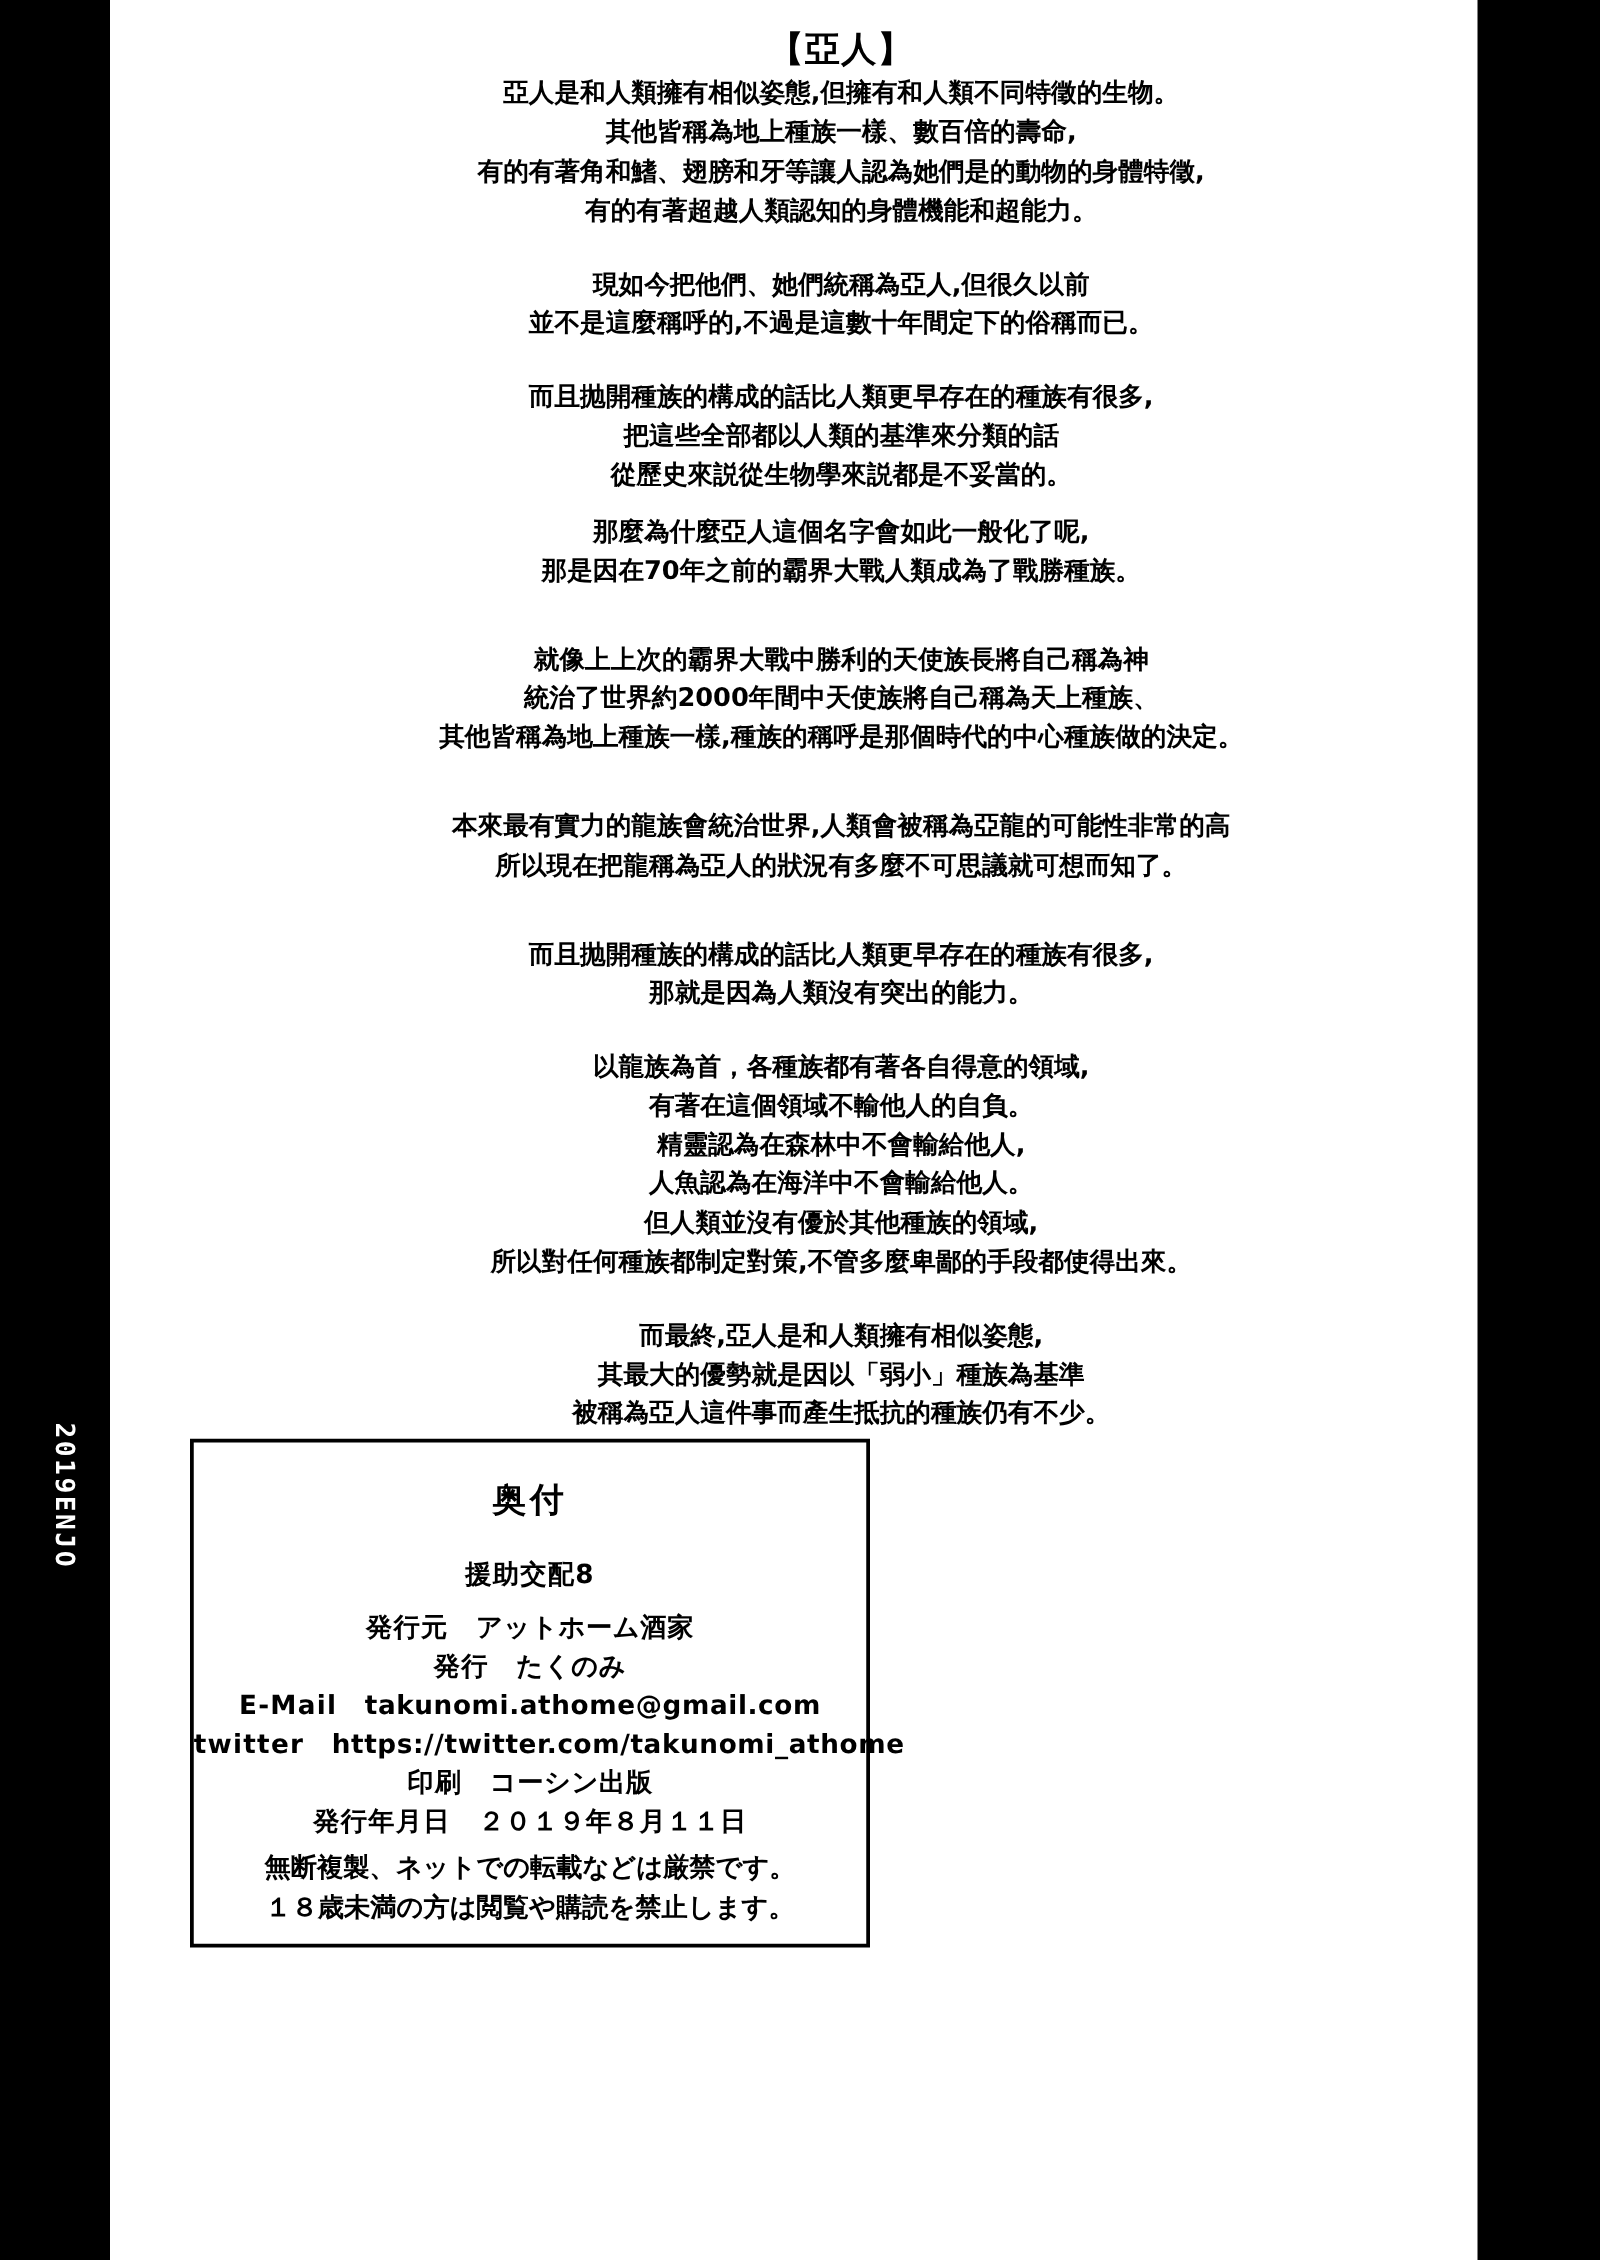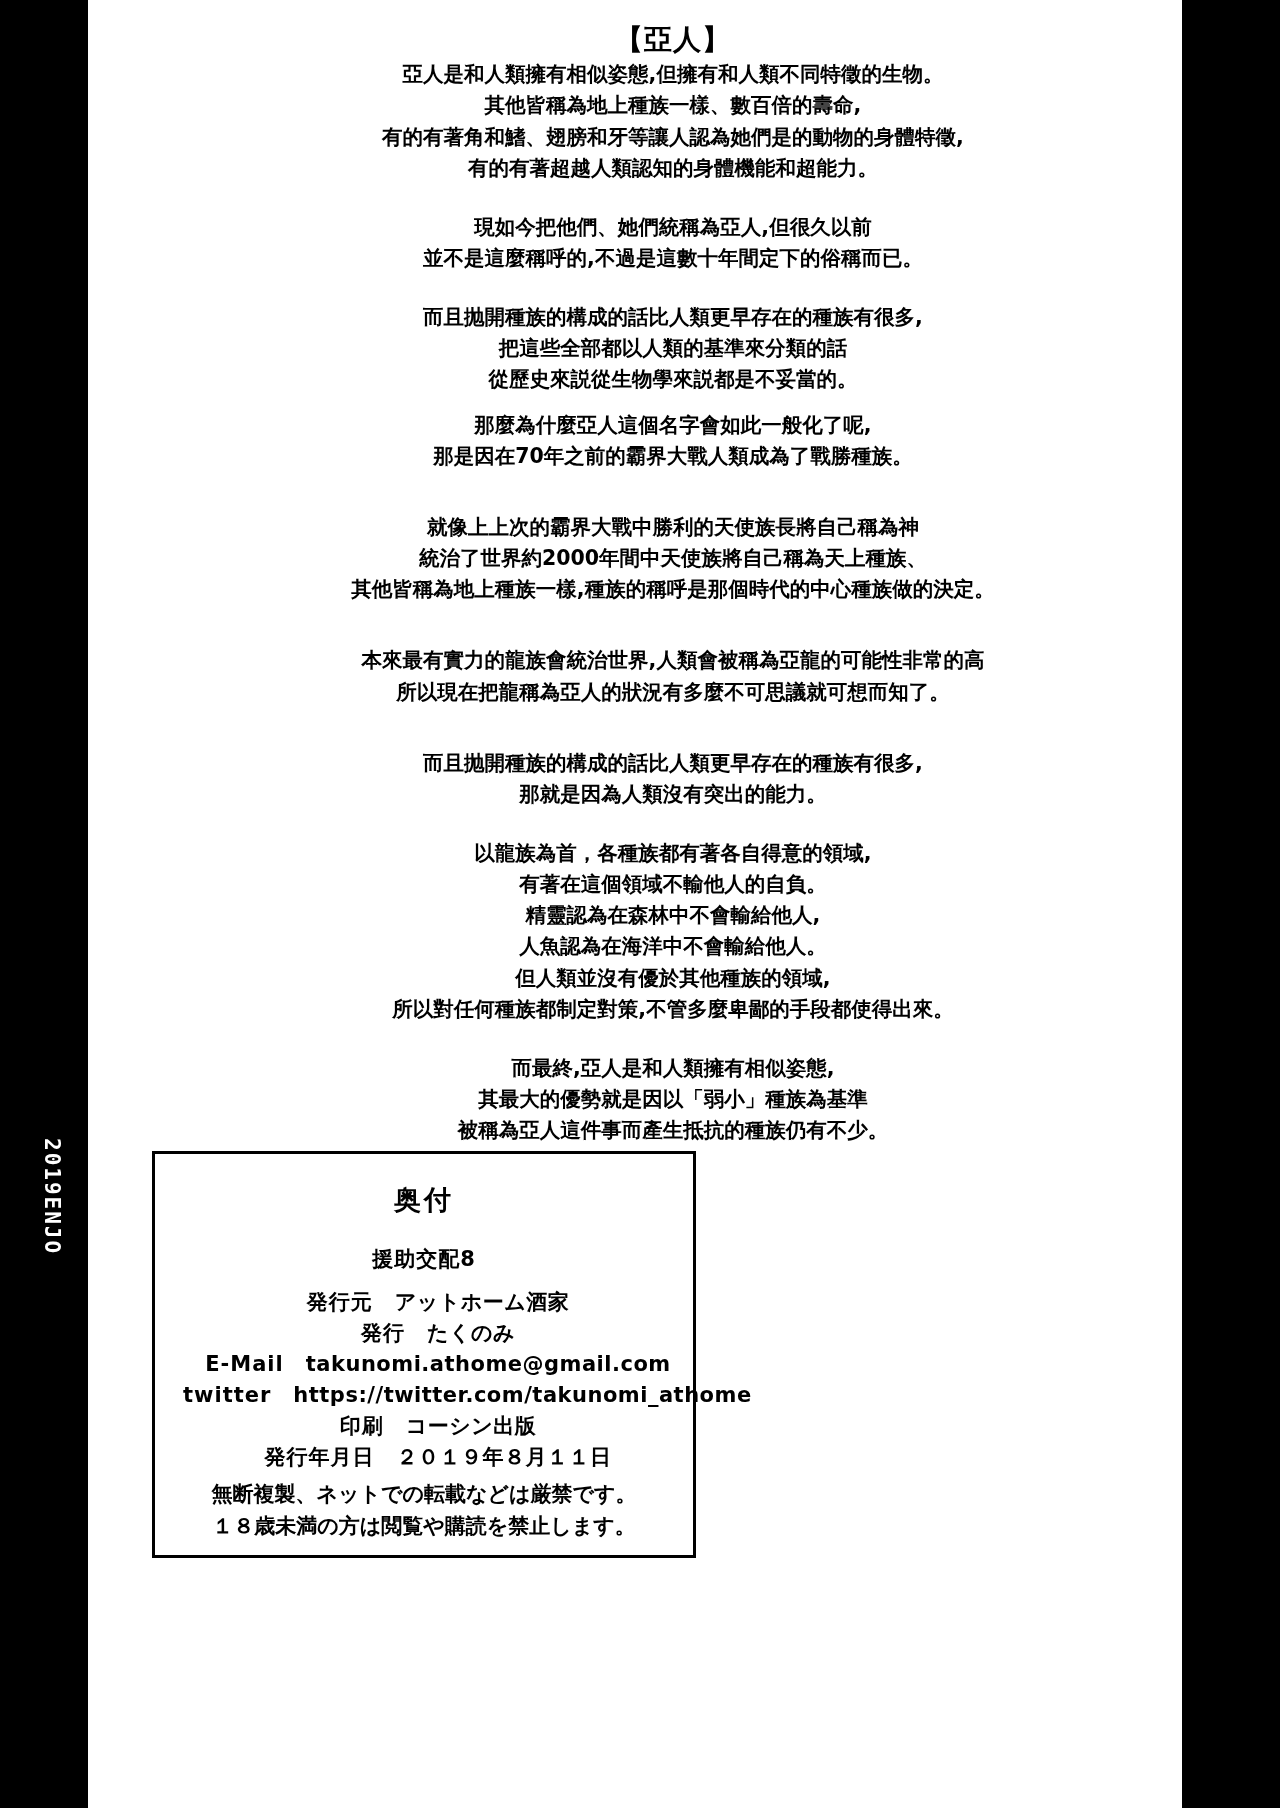--- a/index.html
+++ b/index.html
@@ -175,21 +175,21 @@
           <span class="ln">其最大的優勢就是因以「弱小」種族為基準</span>
           <span class="ln">被稱為亞人這件事而產生抵抗的種族仍有不少。</span>
         </div>
         <div class="gap-s"></div>
       </div>
   </div>
 
   <div class="colophon">
     <div class="colophon-title">奥付</div>
     <div class="colophon-work">援助交配8</div>
-    <div id="colrows" style="margin-top:14px;padding-left:28px;">
+    <div id="colrows" style="margin-top:14px;">
         <div class="col-row"><span class="lbl">発行元</span><span class="val">アットホーム酒家</span></div>
         <div class="col-row"><span class="lbl">発行</span><span class="val">たくのみ</span></div>
         <div class="col-row"><span class="lbl">E-Mail</span><span class="val">takunomi.athome@gmail.com</span></div>
         <div class="col-row"><span class="lbl">twitter</span><span class="val">https://twitter.com/takunomi_athome</span></div>
         <div class="col-row"><span class="lbl">印刷</span><span class="val">コーシン出版</span></div>
         <div class="col-row"><span class="lbl">発行年月日</span><span class="val">２０１９年８月１１日</span></div>
       </div>
     <div id="colnotes" style="margin-top:6px;">
         <div class="col-note">無断複製、ネットでの転載などは厳禁です。</div>
         <div class="col-note">１８歳未満の方は閲覧や購読を禁止します。</div>

